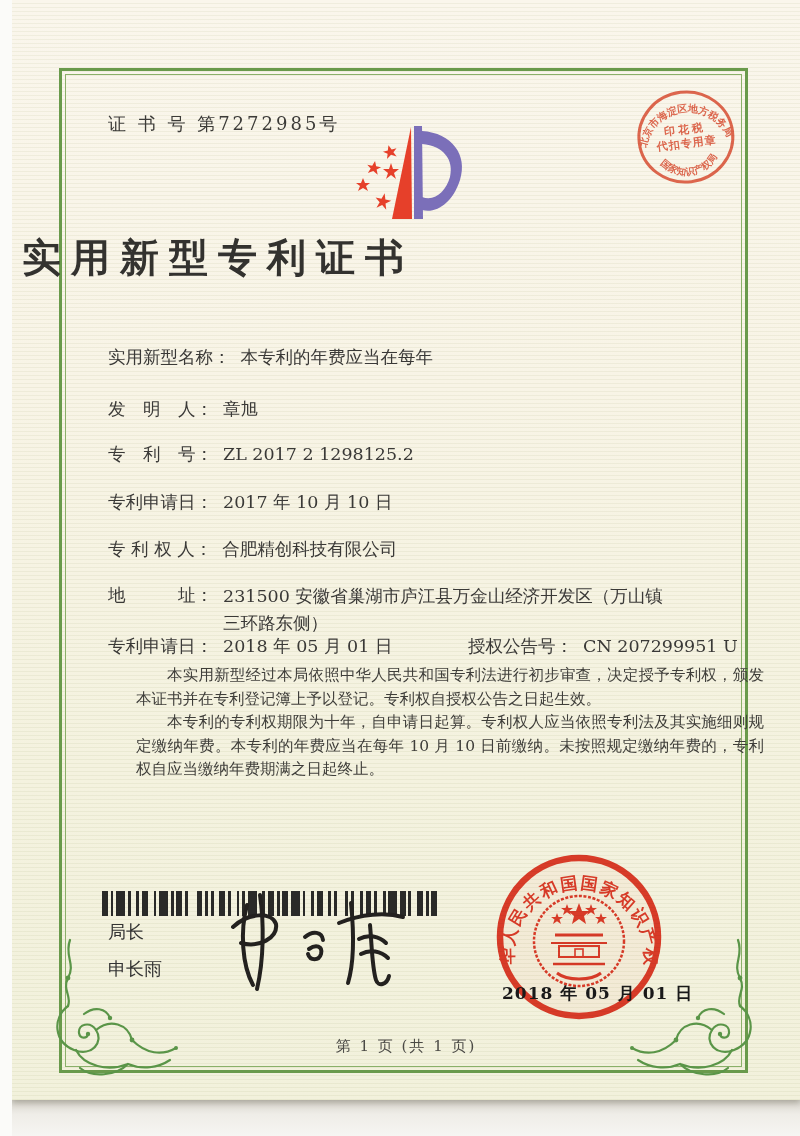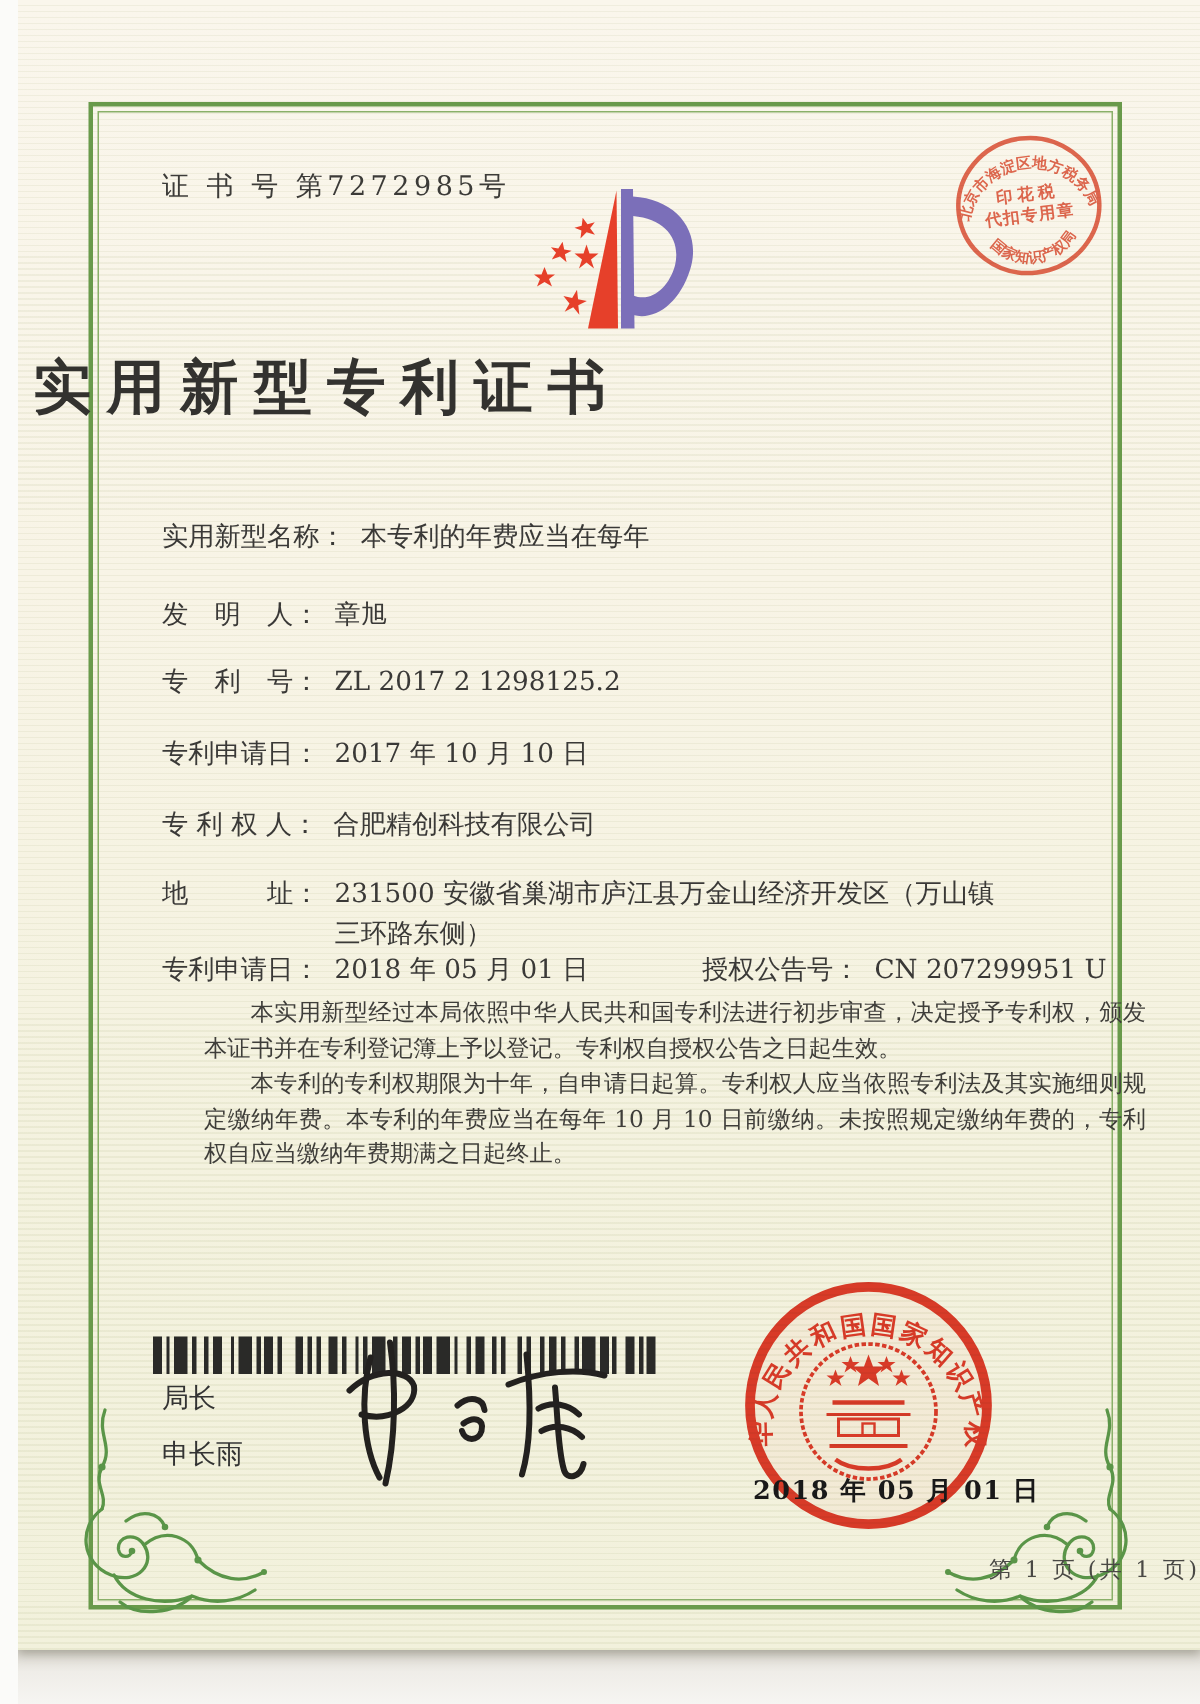--- a/index.html
+++ b/index.html
@@ -32,21 +32,21 @@
   .body-text{position:absolute;left:88px;top:664px;width:628px;font-size:15.5px;line-height:23.5px;
          color:#3f3e3a;text-align:justify;margin-left:36px;}
   .body-text p{margin:0;text-indent:2em;}
   .barcode{position:absolute;left:90px;top:891px;width:336px;height:25px;font-size:0;}
   .barcode span{display:inline-block;height:100%;}
   .officer{position:absolute;left:96px;top:920px;font-size:18px;color:#333;font-family:"DejaVu Sans","Liberation Sans",sans-serif;}
   .officer .o-title{margin-bottom:13px;}
   .signature{position:absolute;left:205px;top:885px;}
   .seal{position:absolute;left:481px;top:851px;mix-blend-mode:multiply;opacity:.95;}
   .seal-date{position:absolute;left:490px;top:982px;font-size:17px;letter-spacing:1px;color:#191919;font-weight:700;}
-  .footer{position:absolute;left:0;top:1037px;width:100%;text-align:right;font-size:15px;letter-spacing:2px;color:#4a4945;}
+  .footer{position:absolute;left:0;top:1037px;width:100%;text-align:center;font-size:15px;letter-spacing:2px;color:#4a4945;}
   .tax-stamp{position:absolute;left:622px;top:88px;transform:rotate(-7deg);mix-blend-mode:multiply;opacity:.9;}
   .logo{position:absolute;left:342px;top:123px;}
   .corner{position:absolute;}
   .corner.cl{left:42px;top:938px;}
   .corner.cr{right:46px;top:938px;transform:scaleX(-1);}
   .left-strip{position:absolute;left:0;top:0;width:12px;height:1136px;background:#fbfbf9;}
 </style>
 </head>
 <body>
 

